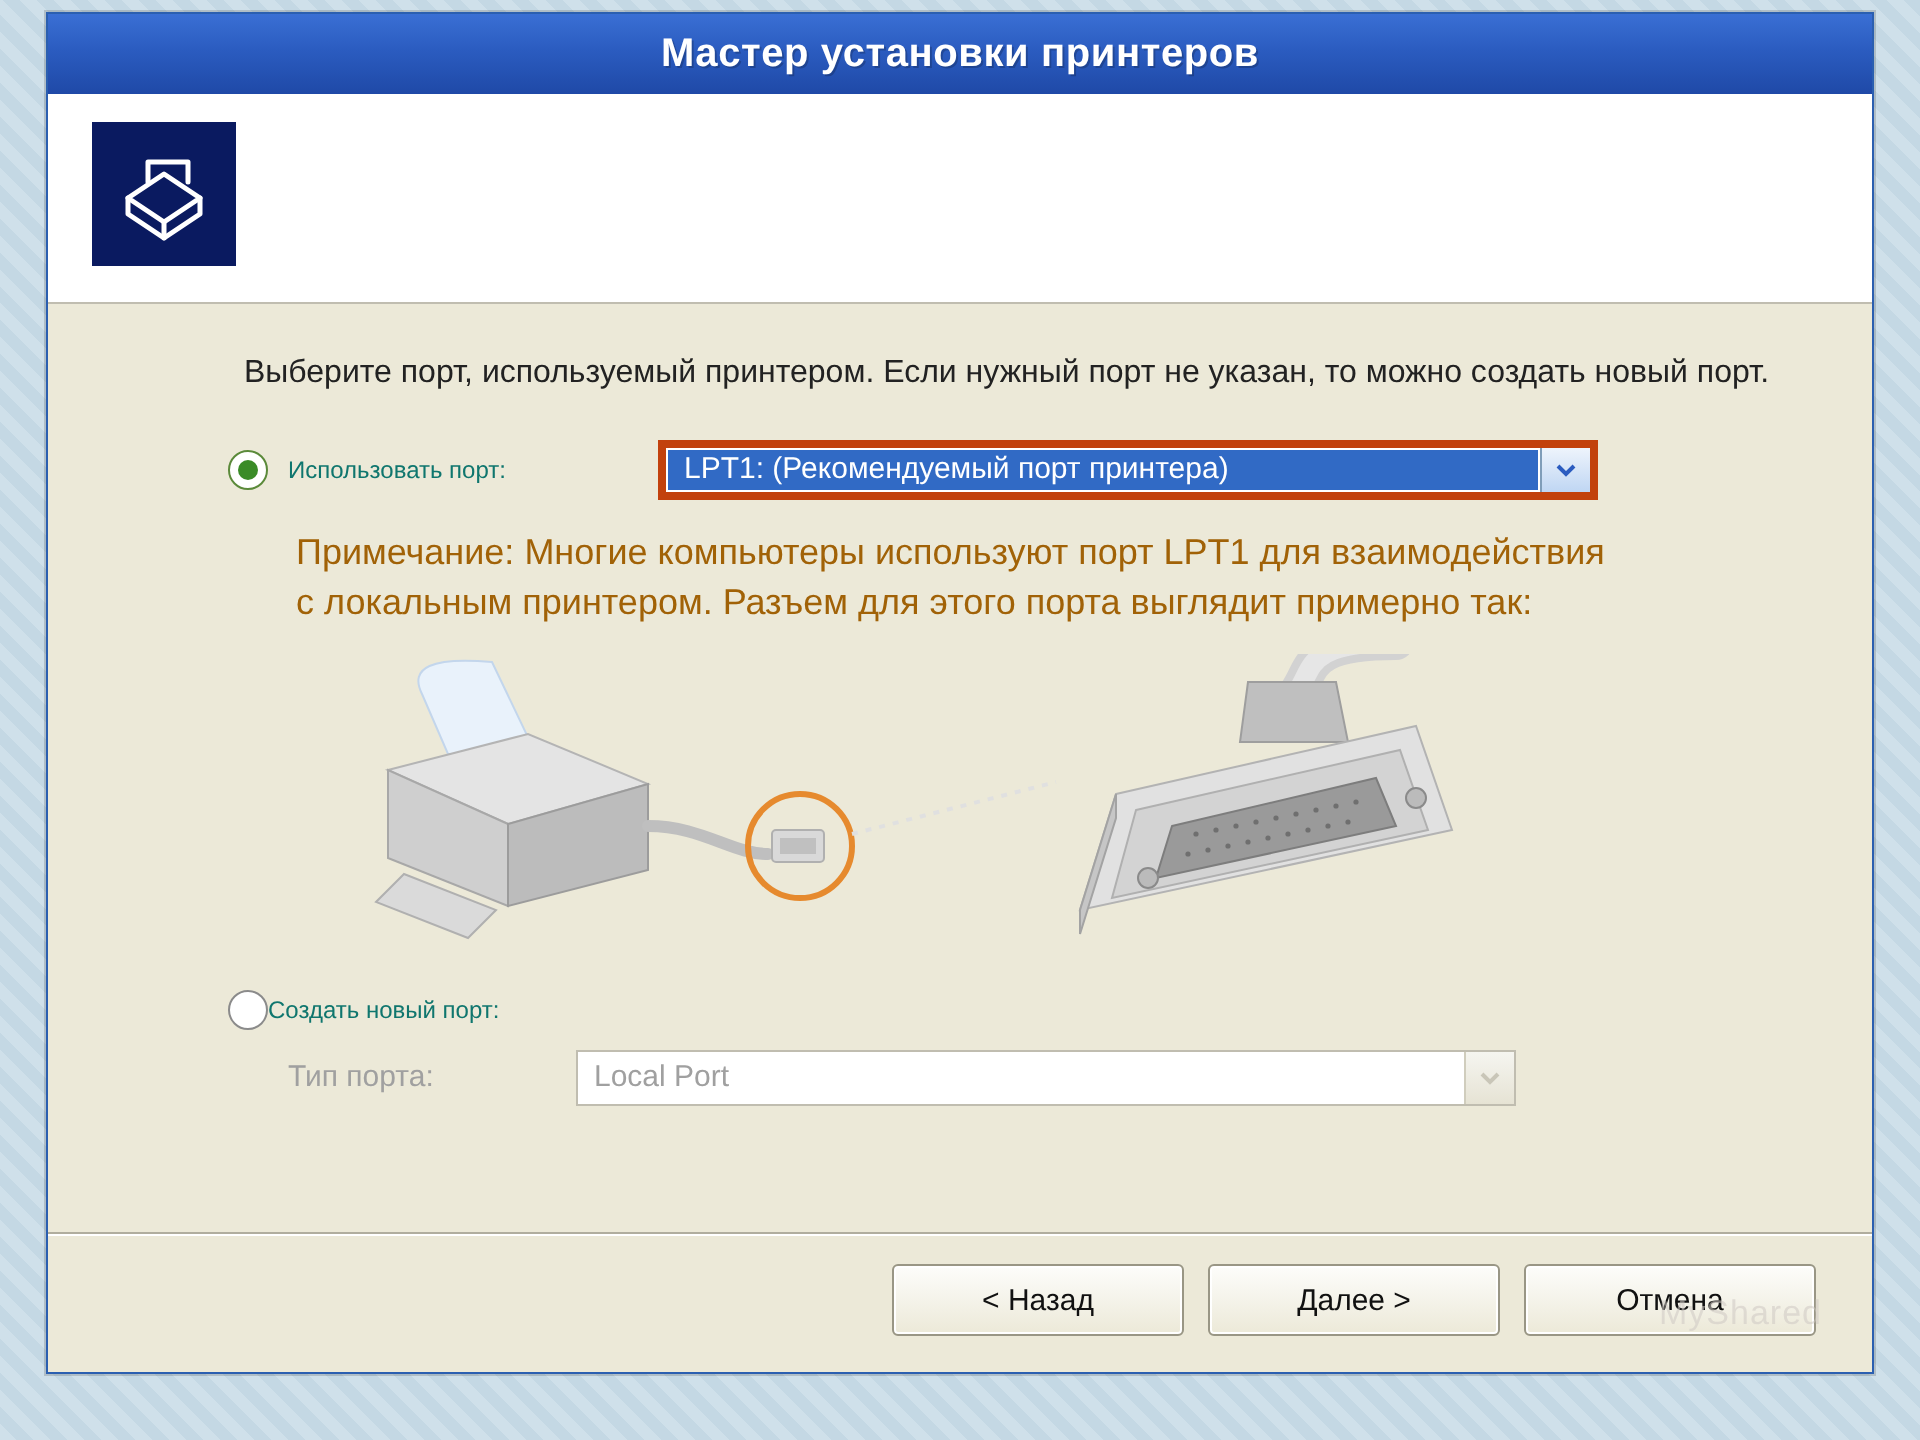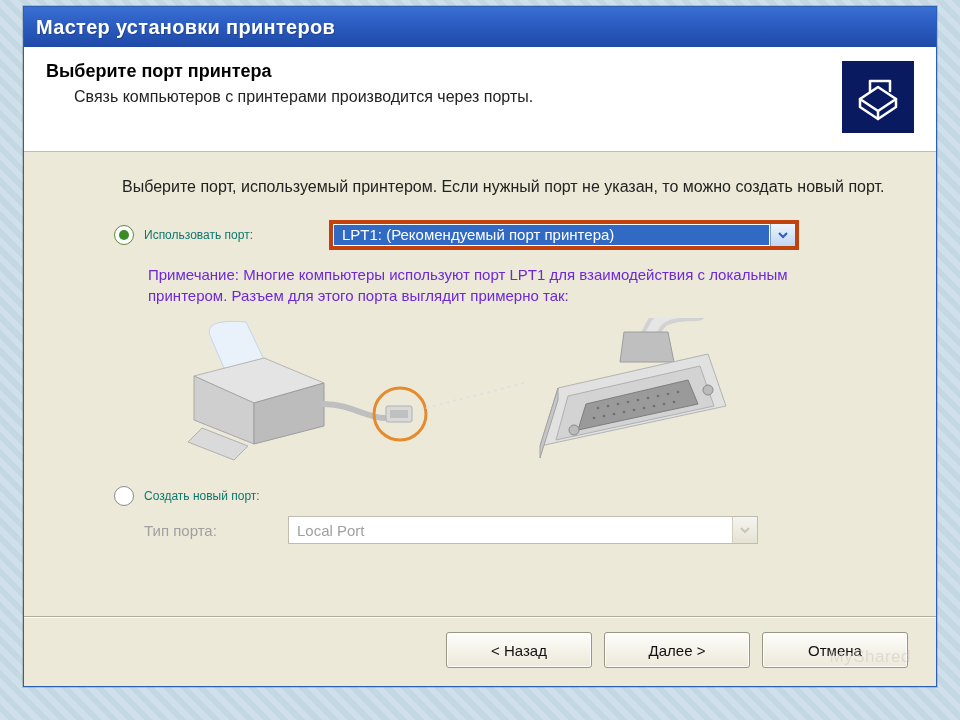--- a/index.html
+++ b/index.html
@@ -31,20 +31,21 @@
     height: 40px;
     background: linear-gradient(180deg, #3a6fd4 0%, #2b5cc0 45%, #1f49a7 100%);
     color: #fff;
     display: flex;
     align-items: center;
     padding: 0 12px;
     font-weight: bold;
     font-size: 20px;
     letter-spacing: .3px;
     text-shadow: 1px 1px 0 rgba(0,0,0,.2);
+    justify-content: center;
   }
   .header {
     background: #fff;
     border-bottom: 1px solid #c0bdb0;
     padding: 14px 22px 18px 22px;
     display: flex;
     justify-content: space-between;
     align-items: flex-start;
   }
   .header-text h1 {
@@ -118,33 +119,33 @@
   }
   .port-select .arrow-btn{
     width:24px;
     background:linear-gradient(180deg,#eef4fc,#bfd6f3);
     border-left:1px solid #7f9db9;
     display:flex;align-items:center;justify-content:center;
   }
   .port-select .arrow-btn svg{display:block;}
   .note-block{
     margin: 8px 0 12px 34px;
-    font-size:15px;
-    color:#6d28d9;
+    font-size:18px;
+    color:#a16207;
     line-height:1.42;
     max-width: 660px;
   }
   .illustration{
     margin: 8px 0 18px 34px;
     width: 640px;
     height: 150px;
     position:relative;
   }
   .radio-row2{
-    display:flex; align-items:center; gap:10px; margin: 8px 0 10px 0; text-align: center;
+    display:flex; align-items:center; margin: 8px 0 10px 0; text-align: center;
   }
   .radio2{
     width:18px;height:18px;border-radius:50%;
     border:1.5px solid #8b8b8b; background:#fff; flex-shrink:0;
   }
   .type-row{
     display:flex; align-items:center; gap:14px; margin:6px 0 0 30px;
   }
   .type-label{ color:#a0a0a0; font-size:15px; }
   .type-select{
@@ -189,24 +190,20 @@
 <body>
 
 <div class="backdrop">
   <div class="window">
 
     <div class="titlebar">
       <span>Мастер установки принтеров</span>
     </div>
 
     <div class="header">
-      <div class="header-text">
-        <h1>Выберите порт принтера</h1>
-        <p>Связь компьютеров с принтерами производится через порты.</p>
-      </div>
       <div class="header-icon">
         <svg width="56" height="56" viewBox="0 0 56 56">
           <g fill="none" stroke="#ffffff" stroke-width="2.5" stroke-linejoin="round" stroke-linecap="round">
             <path d="M10 30 L28 18 L46 30 L28 42 Z"></path>
             <path d="M10 30 L10 38 L28 50 L46 38 L46 30"></path>
             <path d="M20 22 L20 12 L40 12 L40 22"></path>
             <path d="M28 42 L28 50"></path>
           </g>
         </svg>
       </div>

